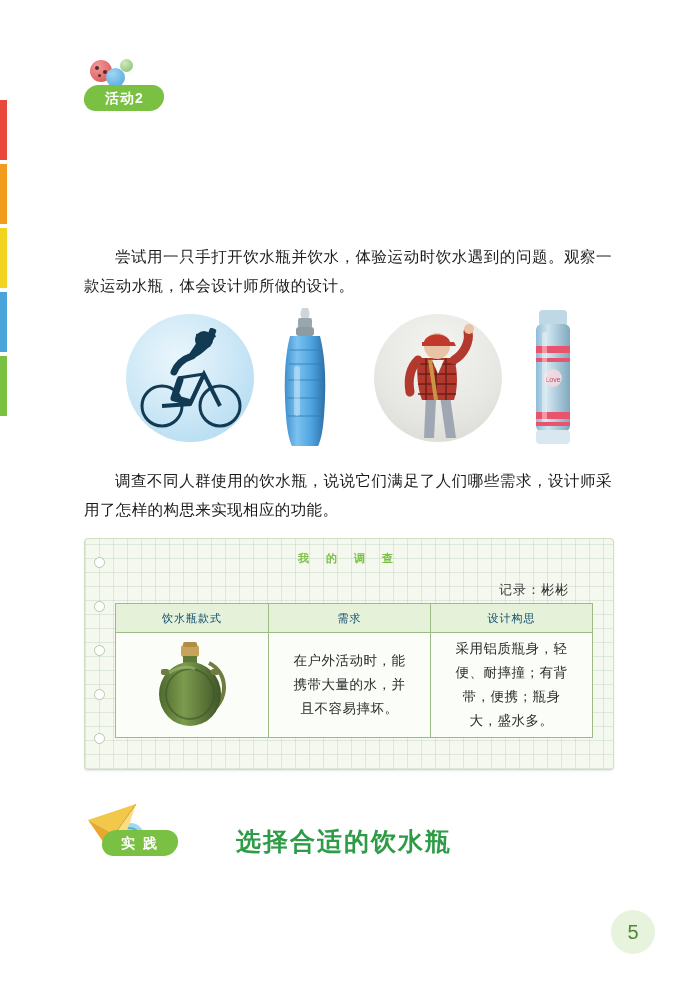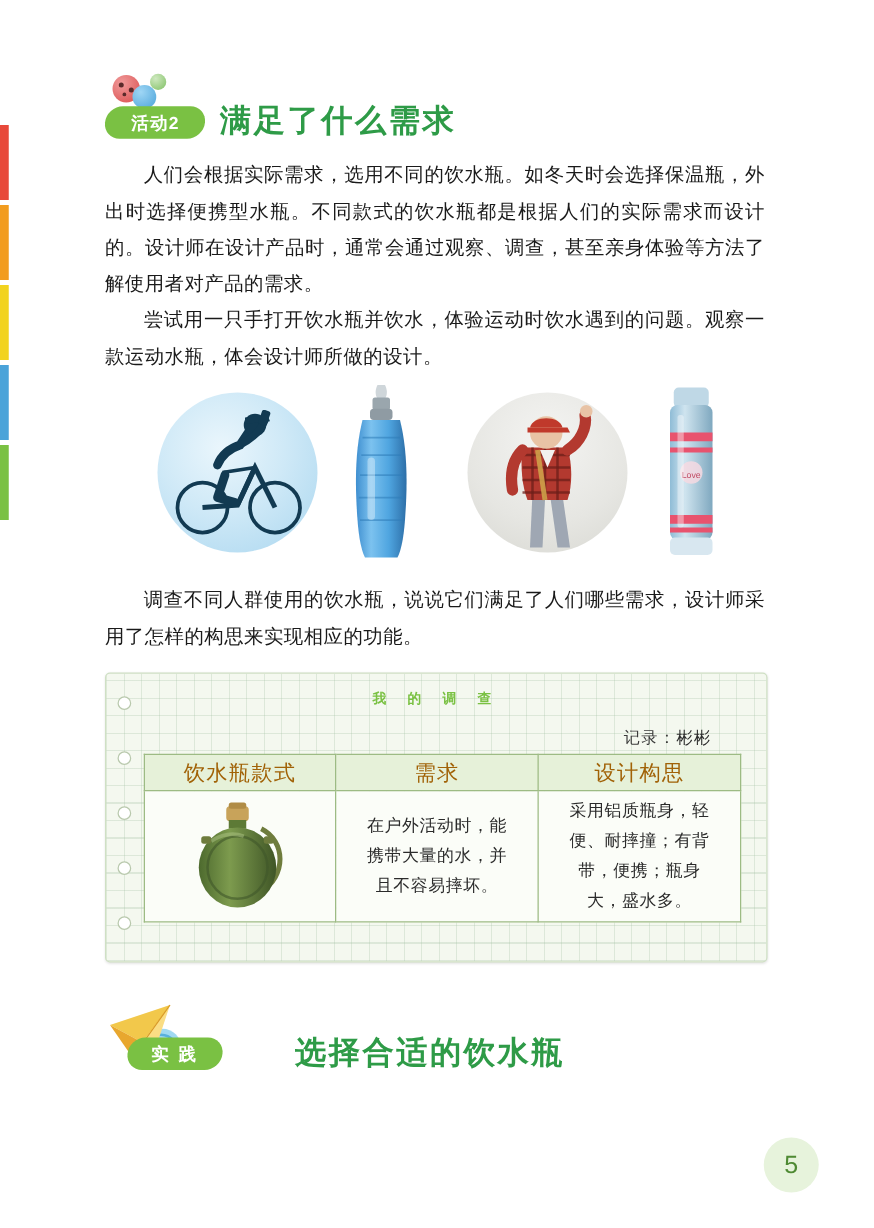--- a/index.html
+++ b/index.html
@@ -195,23 +195,23 @@
     position: absolute;
     left: 30px; top: 64px;
     width: 468px;
     border-collapse: collapse;
     table-layout: fixed;
   }
   .nb-table th {
     background: #e6f1d9;
     border: 1px solid #9dbb84;
     height: 26px;
-    font-size: 17px;
+    font-size: 11px;
     font-weight: normal;
-    color: #a16207;
+    color: #0c4a6e;
     letter-spacing: 1px;
   }
   .nb-table td {
     border: 1px solid #9dbb84;
     height: 96px;
     vertical-align: middle;
     font-size: 13.5px;
     color: #2b2b2b;
     line-height: 24px;
     padding: 4px 23px;
@@ -304,24 +304,22 @@
       <div class="deco-ball b1"></div>
       <div class="deco-dot d1"></div>
       <div class="deco-dot d3"></div>
       <div class="deco-ball b2"></div>
       <div class="deco-ball b3"></div>
       <div class="deco-dot d2"></div>
     </div>
     <div class="act-badge">
       <span>活动2</span>
     </div>
-    <div class="act-title">满足了什么需求</div>
   </div>
 
-  <p class="body-text" id="para1">人们会根据实际需求，选用不同的饮水瓶。如冬天时会选择保温瓶，外出时选择便携型水瓶。不同款式的饮水瓶都是根据人们的实际需求而设计的。设计师在设计产品时，通常会通过观察、调查，甚至亲身体验等方法了解使用者对产品的需求。</p>
   <p class="body-text" id="para2">尝试用一只手打开饮水瓶并饮水，体验运动时饮水遇到的问题。观察一款运动水瓶，体会设计师所做的设计。</p>
 
   <div class="photo-row">
 
     <div class="photo photo-cyclist">
       <svg class="cyclist-svg" width="112" height="104" viewBox="0 0 112 104">
         <circle cx="28" cy="78" r="20" fill="none" stroke="#123a52" stroke-width="3"></circle>
         <circle cx="86" cy="78" r="20" fill="none" stroke="#123a52" stroke-width="3"></circle>
         <path d="M28 78 L56 76 L70 46 L86 78" fill="none" stroke="#123a52" stroke-width="4"></path>
         <path d="M56 76 L70 46" stroke="#123a52" stroke-width="4"></path>

